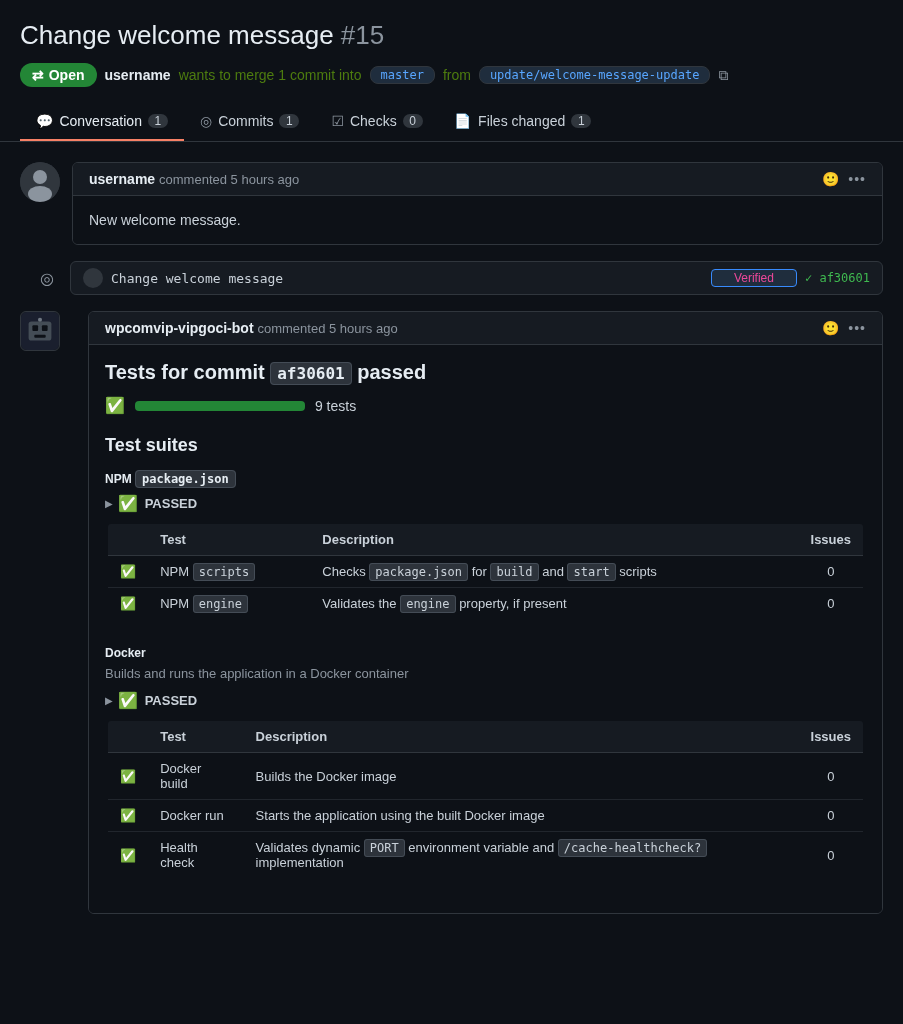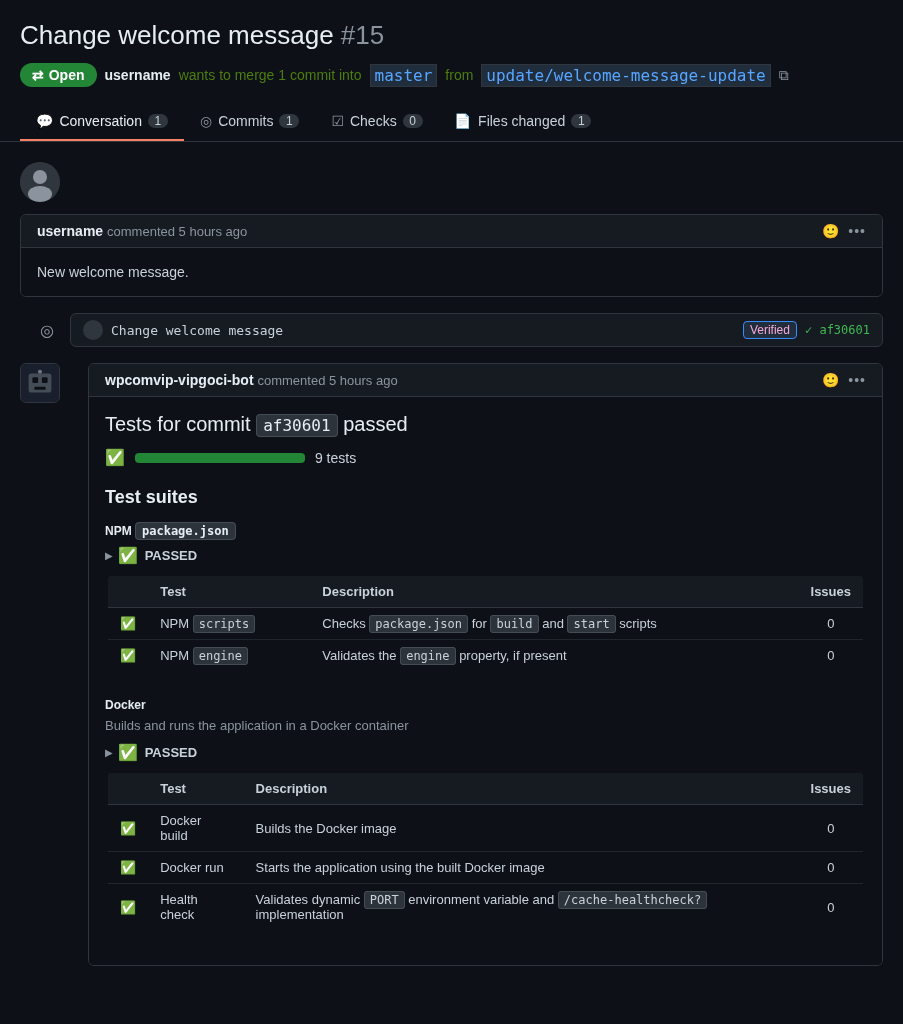--- a/index.html
+++ b/index.html
@@ -50,23 +50,23 @@
 
     .pr-meta-text {
       color: #4d7c0f;
       font-size: 14px;
     }
 
     .branch-tag {
       background: #1f2d3d;
       color: #58a6ff;
       border: 1px solid #30363d;
-      border-radius: 0;
-      padding: 1px 4px;
-      font-size: 16px;
+      border-radius: 8px;
+      padding: 1px 10px;
+      font-size: 12px;
       font-family: monospace;
     }
 
     .copy-icon {
       color: #8b949e;
       cursor: pointer;
       font-size: 14px;
     }
 
     
@@ -118,21 +118,20 @@
 
     .timeline {
       width: 100%;
     }
 
     
     .comment-block {
       display: flex;
       gap: 12px;
       margin-bottom: 16px;
-      flex-direction: column;
     }
 
     .avatar {
       width: 40px;
       height: 40px;
       border-radius: 50%;
       background: #30363d;
       flex-shrink: 0;
       display: flex;
       align-items: center;
@@ -191,21 +190,21 @@
     
     .bot-comment {
       display: flex;
       gap: 28px;
       margin-bottom: 20px;
     }
 
     
     .tests-header {
       font-size: 20px;
-      font-weight: 400;
+      font-weight: 700;
       color: #e6edf3;
       margin-bottom: 12px;
     }
 
     .tests-header code {
       background: #2d333b;
       border: 1px solid #444c56;
       border-radius: 4px;
       padding: 1px 6px;
       font-size: 16px;
@@ -419,21 +418,21 @@
         </div>
       </div>
     </div>
 
     <div style="display:flex;align-items:center;gap:10px;margin-bottom:16px;padding-left:14px;">
       <div style="color:#8b949e;font-size:16px;width:26px;text-align:center;">◎</div>
       <div style="display:flex;align-items:center;gap:8px;background:#161b22;border:1px solid #30363d;border-radius:6px;padding:6px 12px;flex:1;">
         <div style="width:20px;height:20px;border-radius:50%;background:#30363d;"></div>
         <span style="font-family:monospace;font-size:13px;color:#c9d1d9;">Change welcome message</span>
         <div style="margin-left:auto;display:flex;align-items:center;gap:8px;">
-          <span style="background:#1f2d3d;border:1px solid #388bfd;color:#f9a8d4;border-radius:4px;padding:1px 6px;font-size:12px;">Verified</span>
+          <span style="background:#1f2d3d;border:1px solid #388bfd;color:#ec4899;border-radius:4px;padding:1px 22px;font-size:12px;">Verified</span>
           <span style="font-family:monospace;font-size:12px;color:#3fb950;">✓ af30601</span>
         </div>
       </div>
     </div>
 
     <div class="bot-comment">
       <div class="avatar bot">
         <svg width="40" height="40" viewBox="0 0 40 40">
           <rect width="40" height="40" fill="#1a1f2e" rx="6"></rect>
           <rect x="8" y="10" width="24" height="20" rx="3" fill="#444d56"></rect>

